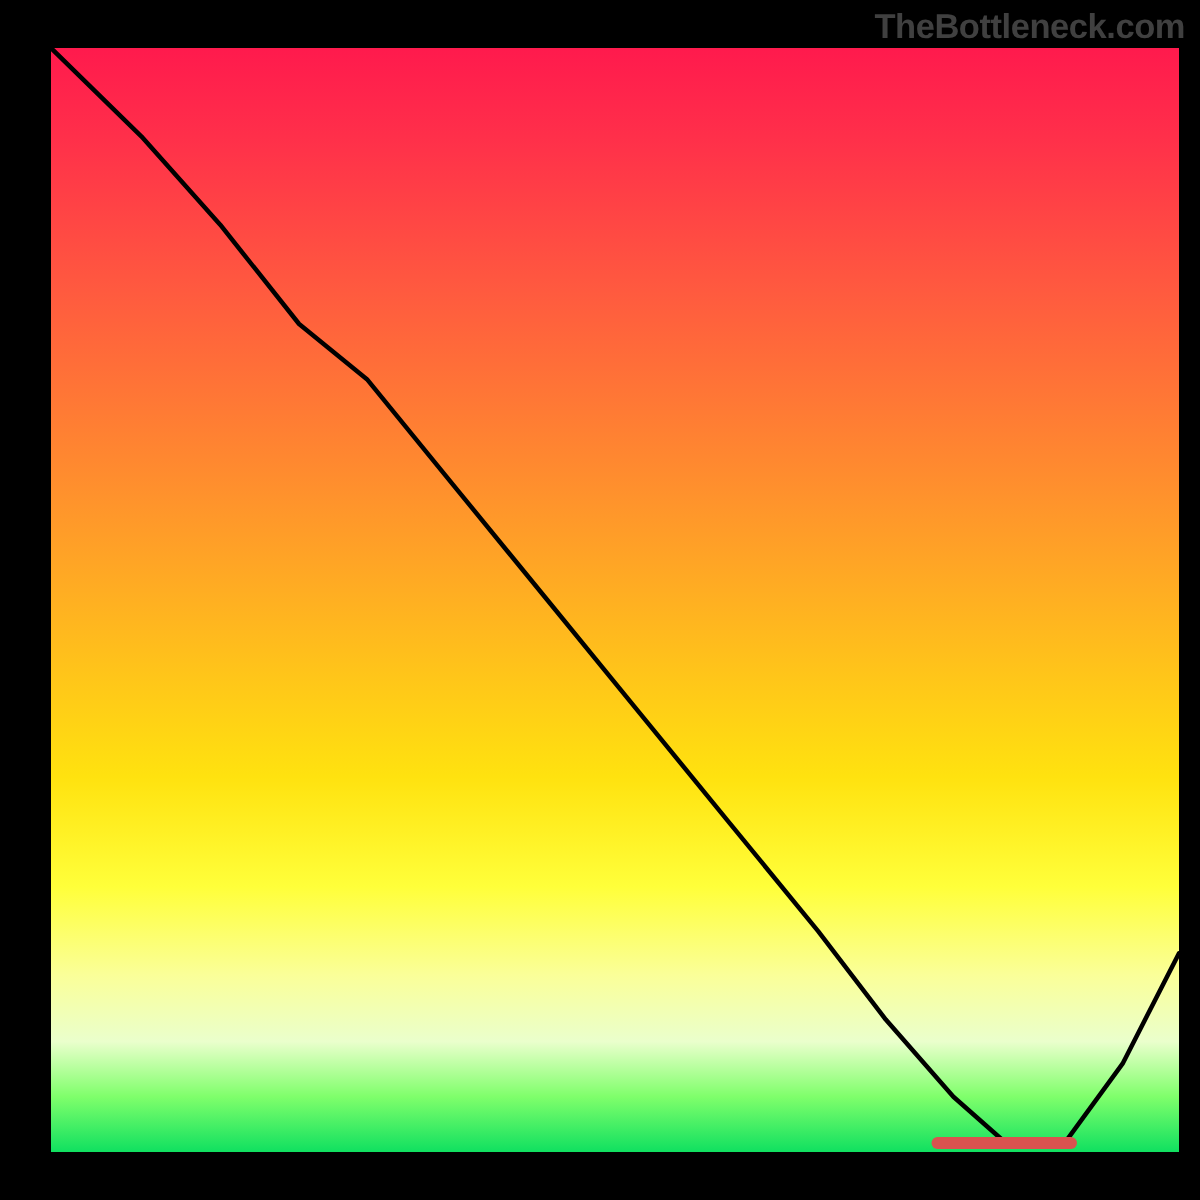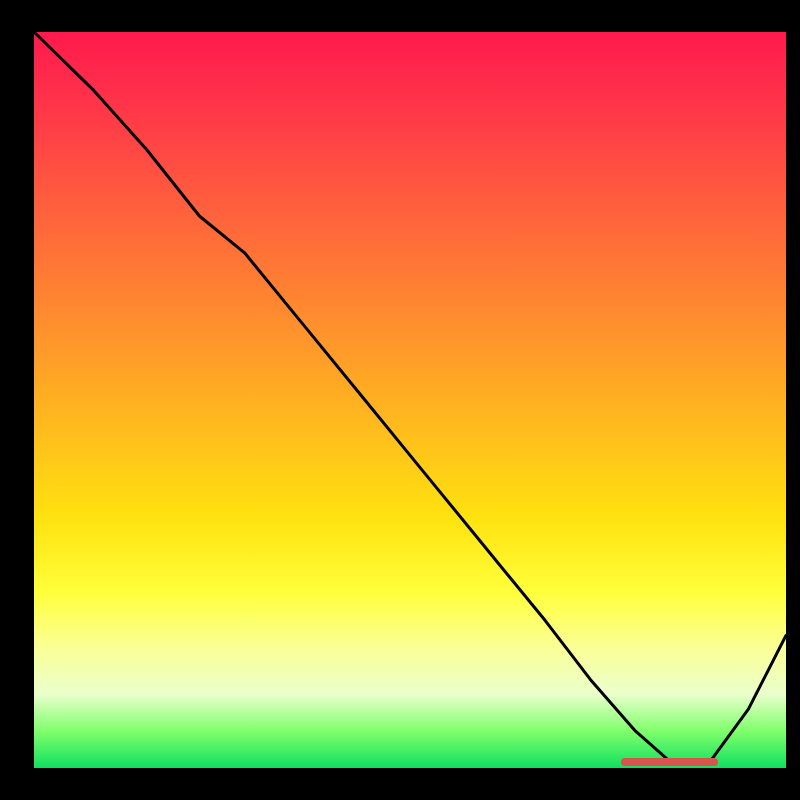--- a/index.html
+++ b/index.html
@@ -65,20 +65,21 @@
     background: #d9534f;
     height: 8px;
     border-radius: 4px;
   }
 </style>
 </head>
 <body>
 
 <div class="container">
 
+  <div class="watermark">TheBottleneck.com</div>
 
   <div class="plot-area">
     <div class="gradient-bg"></div>
 
     <svg class="curve" viewBox="0 0 752 736" preserveAspectRatio="none">
       <path id="curve-path" d="M0.0 0.0 L60.2 58.9 L112.8 117.8 L165.4 184.0 L210.6 220.8 L270.7 294.4 L330.9 368.0 L391.0 441.6 L451.2 515.2 L511.4 588.8 L556.5 647.7 L601.6 699.2 L639.2 732.3 L676.8 728.6 L714.4 677.1 L752.0 603.5" fill="none" stroke="#000" stroke-width="3" stroke-linejoin="round" stroke-linecap="round"></path>
     </svg>
 
     <div id="marker" class="marker" style="left: 586.56px; width: 97.76px; top: 726.112px; background: rgb(217, 83, 79);"></div>
   </div>

